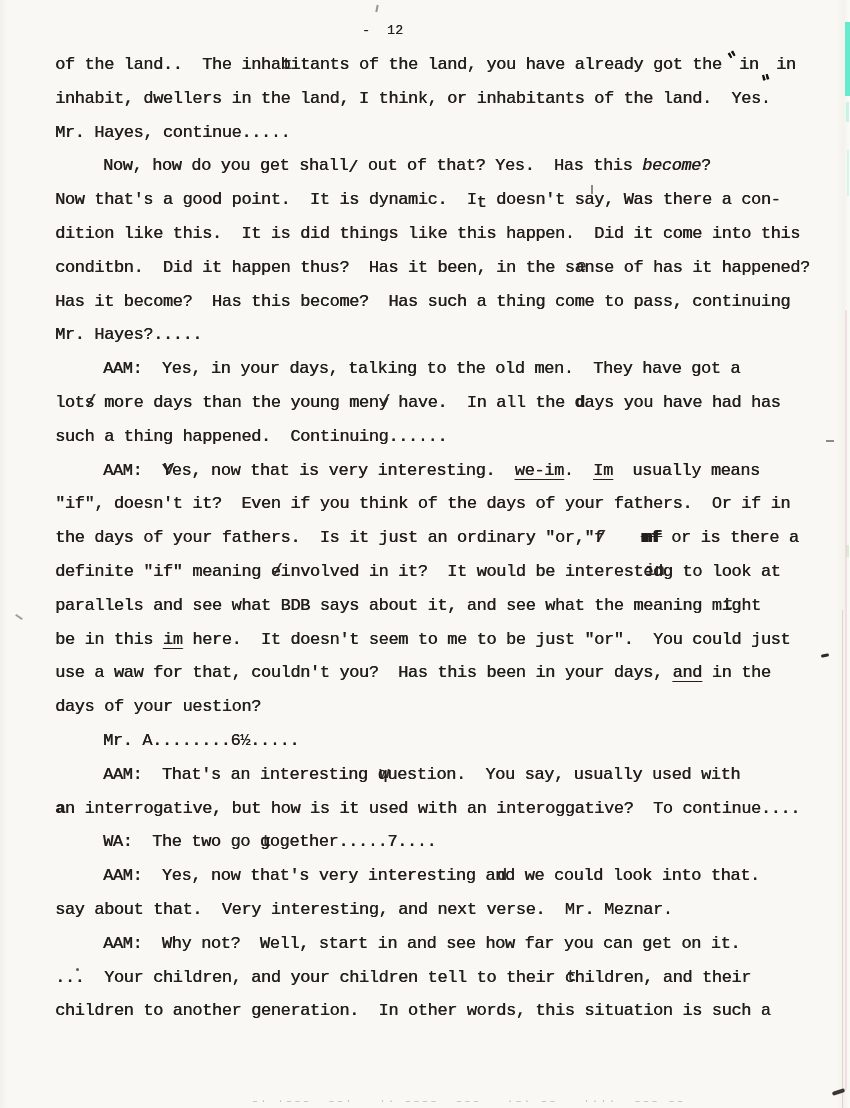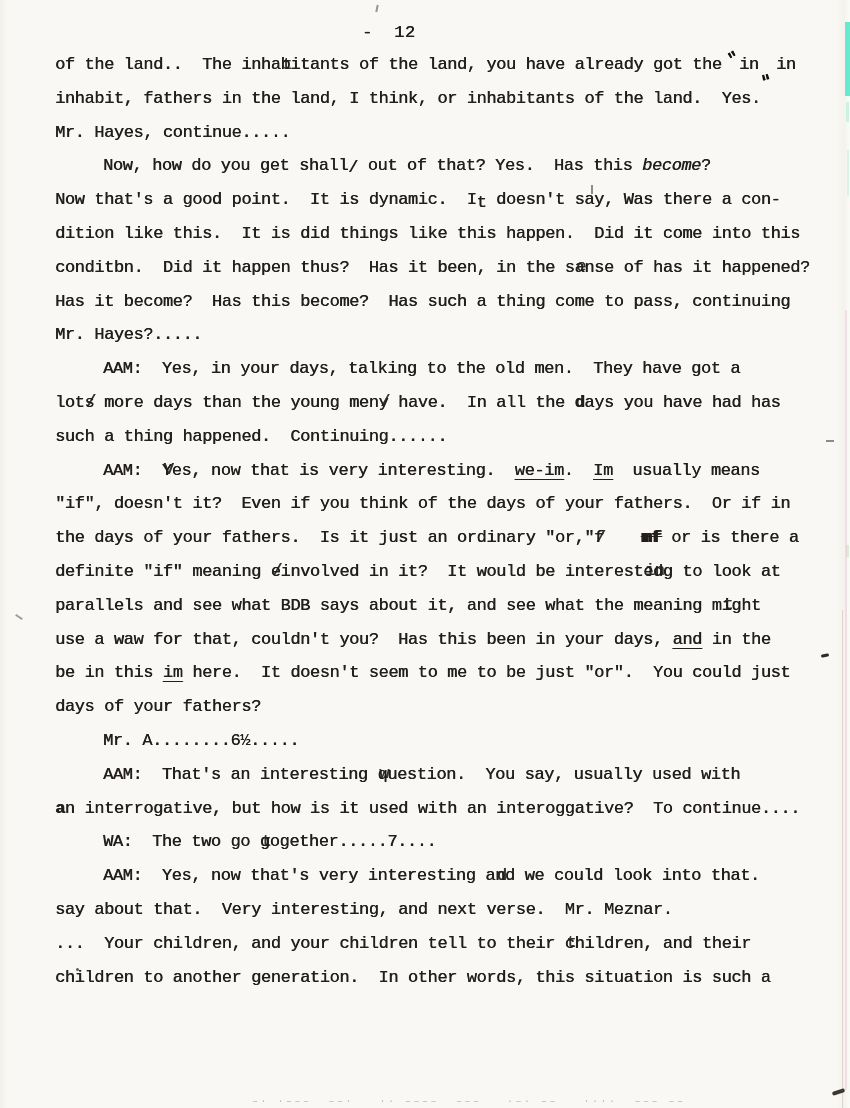--- a/index.html
+++ b/index.html
@@ -7,21 +7,21 @@
     width:850px; height:1108px; overflow:hidden; position:relative;
     background:#f9f8f4;
     font-family:"Liberation Mono","DejaVu Sans Mono",monospace;
   }
   .page {
     position:absolute; inset:0;
     background:linear-gradient(90deg,#f2f0ea 0px,#f9f8f4 8px,#f9f8f4 836px,#f4f2ec 844px,#fbfbf9 850px);
   }
   #pagenum {
     position:absolute; top:23px; left:362px;
-    font-size:17px; color:#221f1c; letter-spacing:0.5px;
+    font-size:13px; color:#221f1c; letter-spacing:0.5px;
     text-shadow:0.4px 0 0 currentColor; white-space:pre;
   }
   #doc {
     position:absolute; top:48px; left:55px; width:782px;
     font-size:17px; letter-spacing:-0.4px; color:#221f1c;
   }
   .line {
     height:33.8px; line-height:33.8px; white-space:pre;
     text-shadow:0.4px 0 0 currentColor;
   }
@@ -49,45 +49,46 @@
 </style>
 </head>
 <body>
 
 <div class="page">
 
   <div id="pagenum">-  12</div>
 
   <div id="doc">
       <div class="line">of the land..  The inha<span class="ov"><i>b</i><i>t</i></span>itants of the land, you have already got the <span class="hm hm1">"</span>in<span class="hm hm2">"</span> in</div>
-      <div class="line">inhabit, fathers in the land, I think, or inhabitants of the land.  Yes.</div>
+      <div class="line">inhabit, dwellers in the land, I think, or inhabitants of the land.  Yes.</div>
       <div class="line">Mr. Hayes, continue.....</div>
       <div class="line ind">Now, how do you get shall<span class="lo">/</span> out of that? Yes.  Has this <em>become</em>?</div>
       <div class="line">Now that's a good point.  It is dynamic.  I<sub>t</sub> doesn't say, Was there a con-</div>
       <div class="line">dition like this.  It is did things like this happen.  Did it come into this</div>
       <div class="line">conditbn.  Did it happen thus?  Has it been, in the s<span class="ov"><i>a</i><i>e</i></span>nse of has it happened?</div>
       <div class="line">Has it become?  Has this become?  Has such a thing come to pass, continuing</div>
       <div class="line">Mr. Hayes?.....</div>
       <div class="line ind">AAM:  Yes, in your days, talking to the old men.  They have got a</div>
       <div class="line">lot<span class="ov"><i>s</i><i>/</i></span> more days than the young men<span class="ov"><i>y</i><i>/</i></span> have.  In all the <b>d</b>ays you have had has</div>
       <div class="line">such a thing happened.  Continuing......</div>
       <div class="line ind">AAM:  <span class="ov"><i>Y</i><i>V</i></span>es, now that is very interesting.  <u>we-im</u>.  <u>Im</u>  usually means</div>
       <div class="line">"if", doesn't it?  Even if you think of the days of your fathers.  Or if in</div>
       <div class="line">the days of your fathers.  Is it just an ordinary "or,"<span class="ov"><i>f</i><i>/</i></span> <span class="ko">mf</span> or is there a</div>
       <div class="line">definite "if" meaning <span class="ov"><i>e</i><i>/</i></span>involved in it?  It would be interest<span class="ov"><i>ed</i><i>in</i></span>g to look at</div>
       <div class="line">parallels and see what BDB says about it, and see what the meaning m<span class="ov"><i>i</i><i>t</i></span>ght</div>
+      <div class="line">be in this <u>im</u> here.  It doesn't seem to me to be just "or".  You could just</div>
       <div class="line">use a waw for that, couldn't you?  Has this been in your days, <u>and</u> in the</div>
-      <div class="line">be in this <u>im</u> here.  It doesn't seem to me to be just "or".  You could just</div>
-      <div class="line">days of your fathers?</div>
+      <div class="line">days of your uestion?</div>
       <div class="line ind">Mr. A........6½.....</div>
       <div class="line ind">AAM:  That's an interesting <span class="ov"><i>q</i><i>w</i></span>uestion.  You say, usually used with</div>
       <div class="line"><b>a</b>n interrogative, but how is it used with an interoggative?  To continue....</div>
       <div class="line ind">WA:  The two go <span class="ov"><i>g</i><i>t</i></span>ogether.....7....</div>
       <div class="line ind">AAM:  Yes, now that's very interesting a<span class="ov"><i>n</i><i>d</i></span>d we could look into that.</div>
       <div class="line">say about that.  Very interesting, and next verse.  Mr. Meznar.</div>
+      <div class="line ind">AAM:  Why not?  Well, start in and see how far you can get on it.</div>
       <div class="line">...  Your children, and your children tell to their <span class="ov"><i>c</i><i>t</i></span>hildren, and their</div>
       <div class="line">children to another generation.  In other words, this situation is such a</div>
     </div>
 
   <div id="fragment">–· ·–––  ––·   ·· ––––  –––   ·–· ––   ····  ––– ––</div>
 
   <div class="artifact" style="left: 845px; top: 22px; width: 5px; height: 74px; opacity: 0.85; background: rgb(75, 231, 200);"></div>
   <div class="artifact" style="left: 846px; top: 102px; width: 3px; height: 20px; opacity: 0.8; background: rgb(189, 241, 226);"></div>
   <div class="artifact" style="left: 847px; top: 150px; width: 2px; height: 46px; opacity: 0.6; background: rgb(189, 241, 226);"></div>
   <div class="artifact" style="left: 846px; top: 545px; width: 3px; height: 12px; opacity: 0.7; background: rgb(207, 233, 194);"></div>

